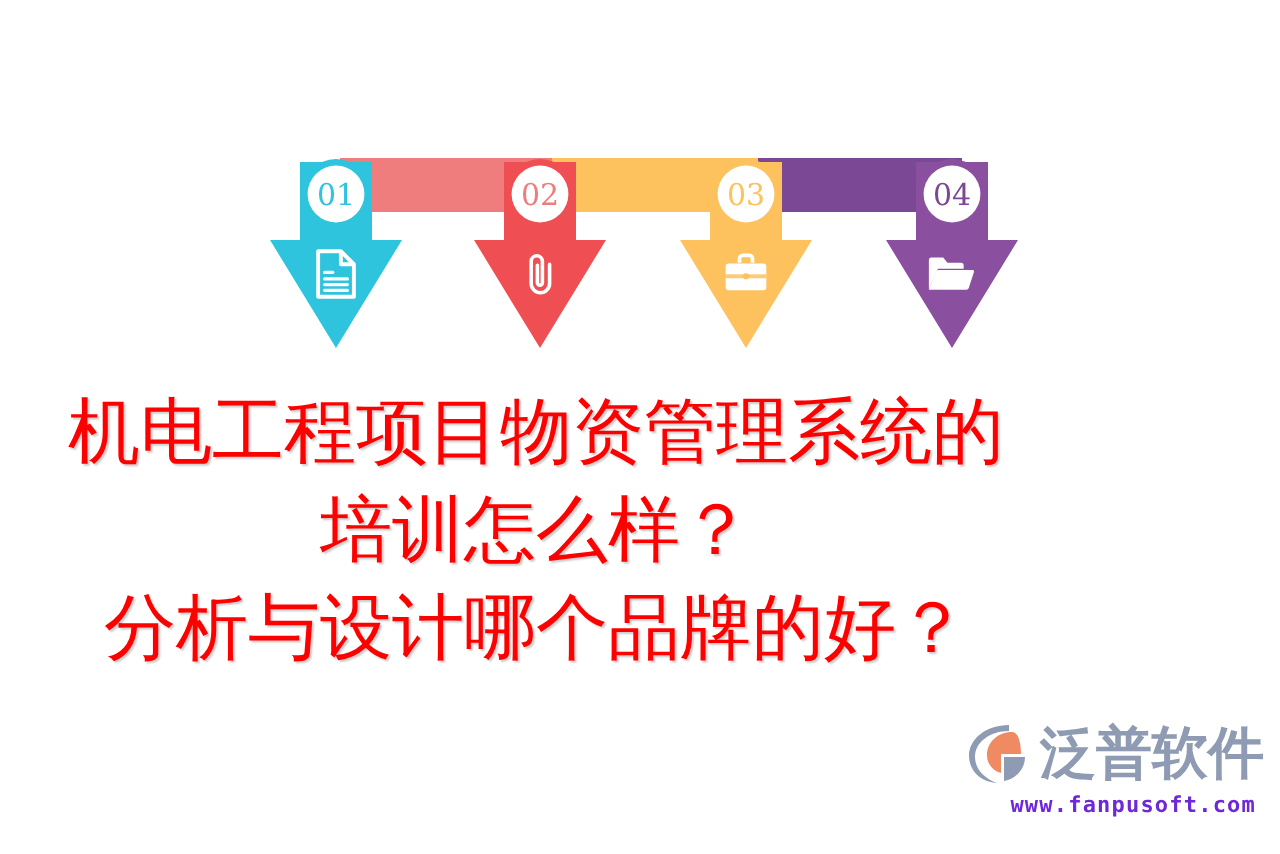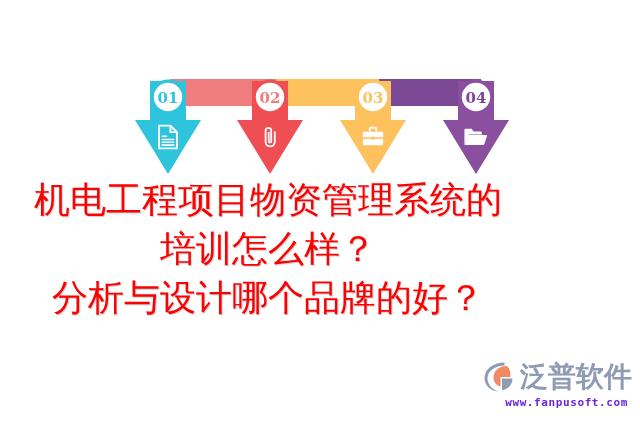--- a/index.html
+++ b/index.html
@@ -6,26 +6,26 @@
   body{
     width:640px;height:427px;
     background:#ffffff;
     font-family:"Liberation Sans",sans-serif;
     overflow:hidden;
     position:relative;
   }
   #stage{position:relative;width:640px;height:427px;background:#ffffff;}
 
   
-  .infographic{position:absolute;left:0;top:0;width:576px;height:190px;font-weight:bold;}
+  .infographic{position:absolute;left:0;top:0;width:576px;height:190px;}
   .infographic svg{display:block;}
 
   
   .headline{
-    position:absolute;left:0;top:175px;width:536px;
+    position:absolute;left:0;top:192px;width:536px;
     text-align:center;
     font-family:"DejaVu Serif","Liberation Serif",serif;
     font-size:36px;
     line-height:49px;
     color:#fd0000;
     font-weight:400;
     letter-spacing:0px;
     text-shadow:1px 1px 1px rgba(160,160,160,.55);
     white-space:nowrap;
   }

